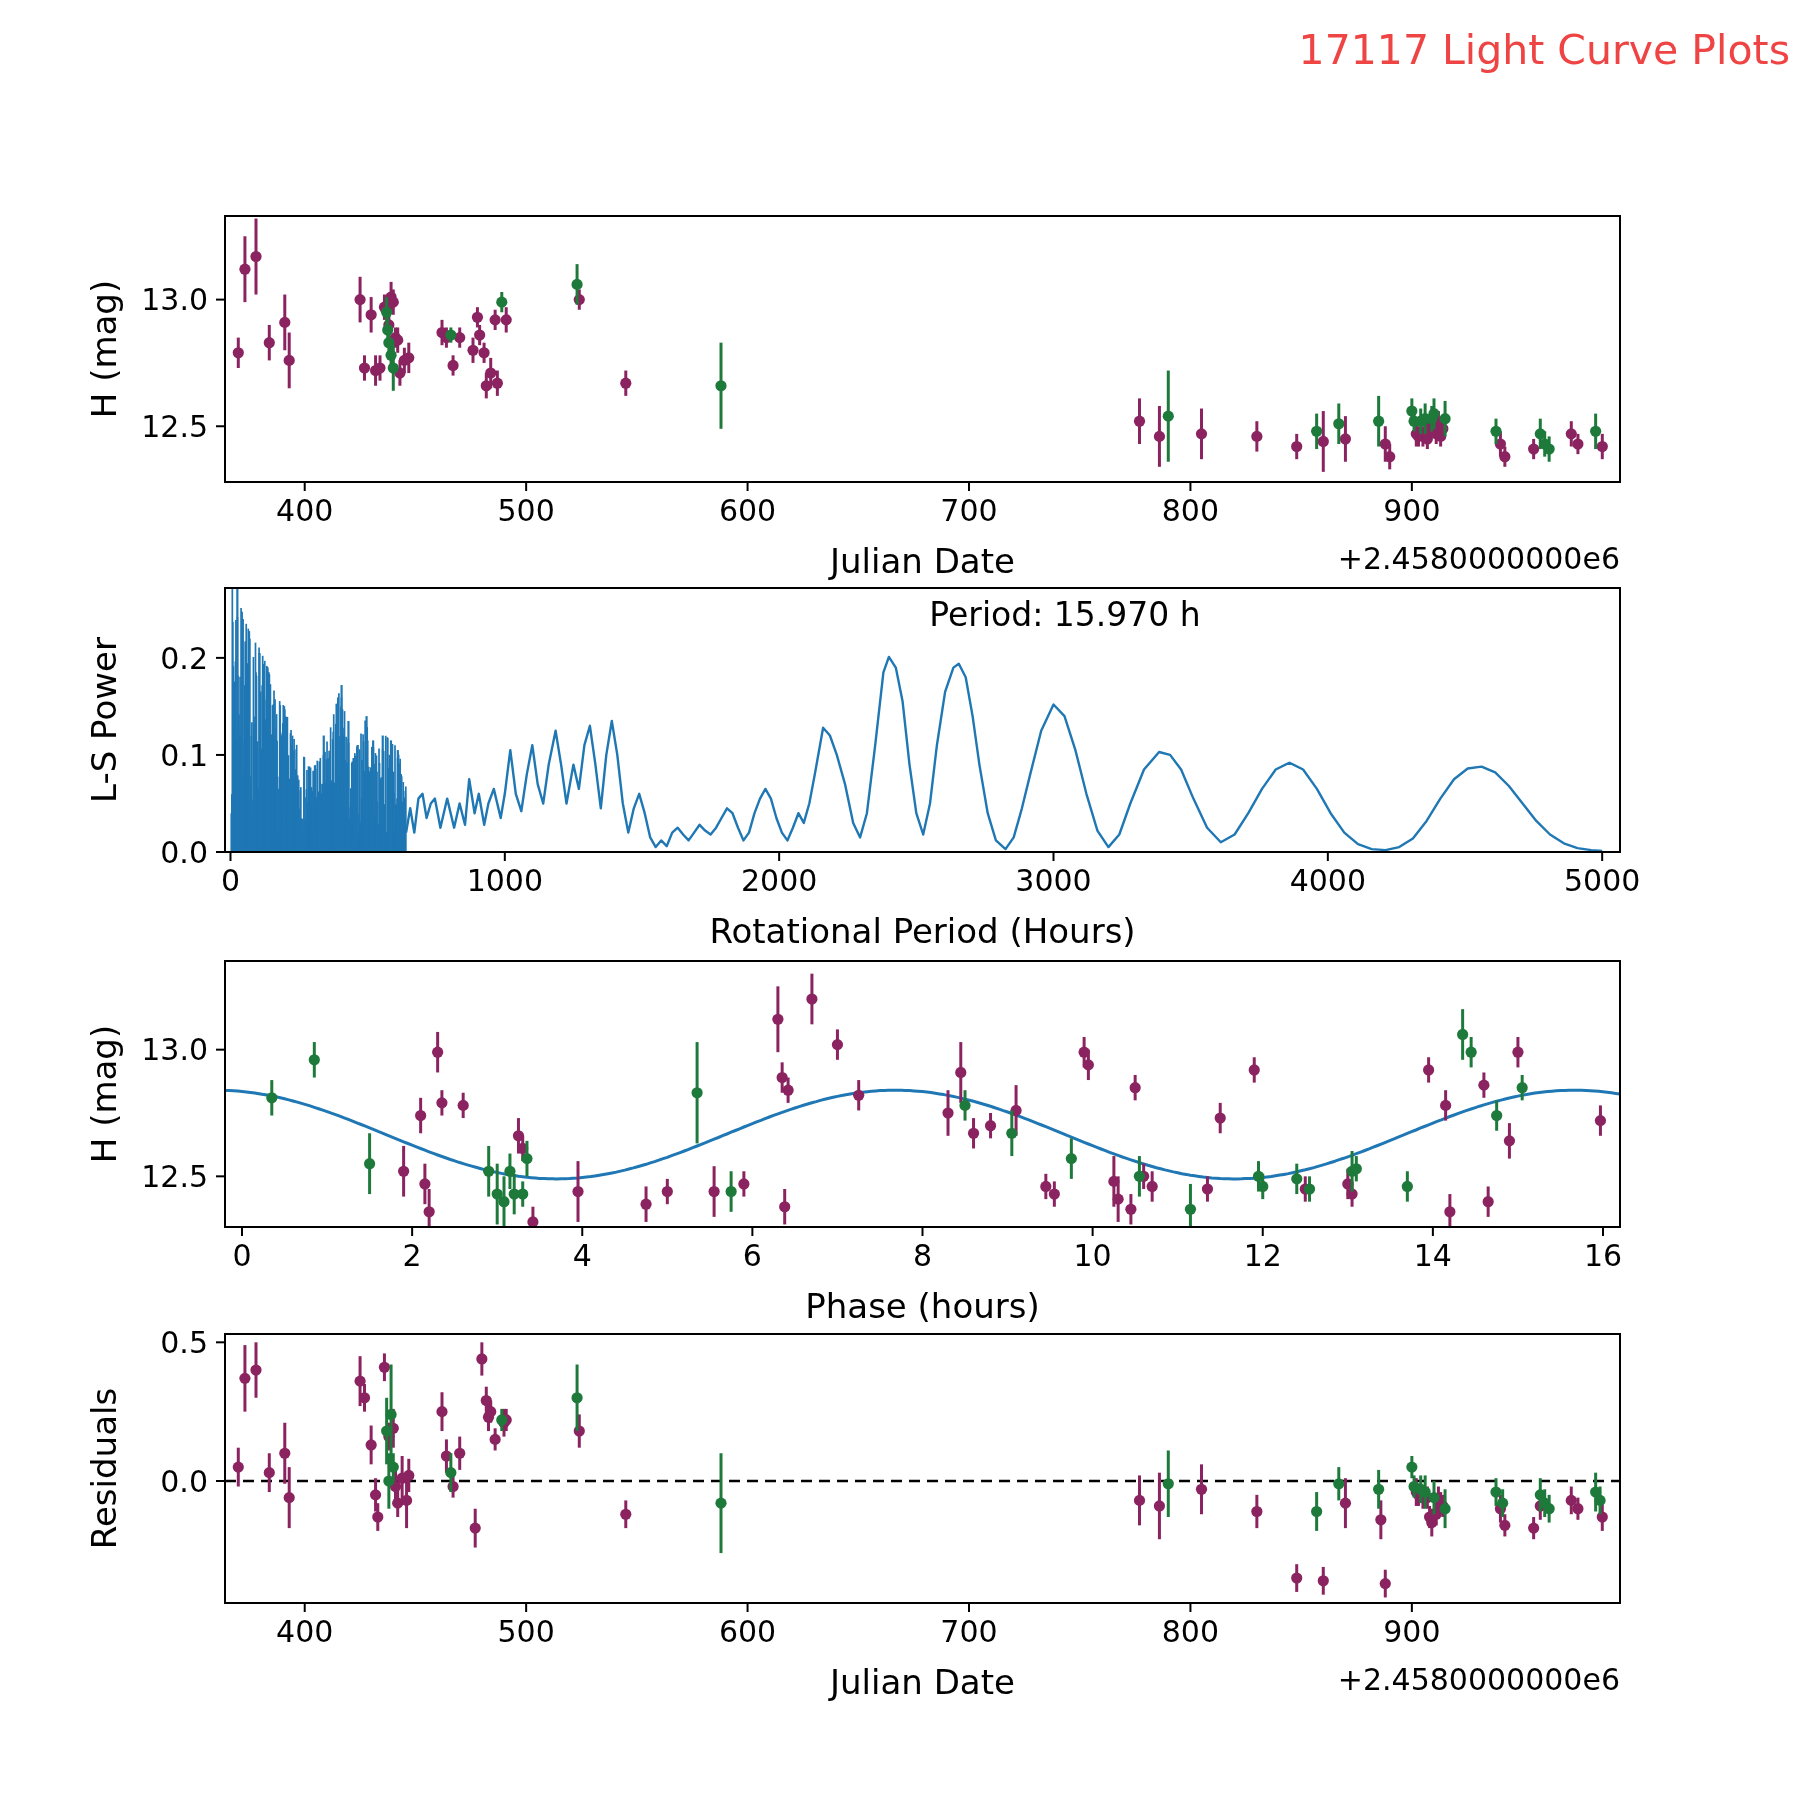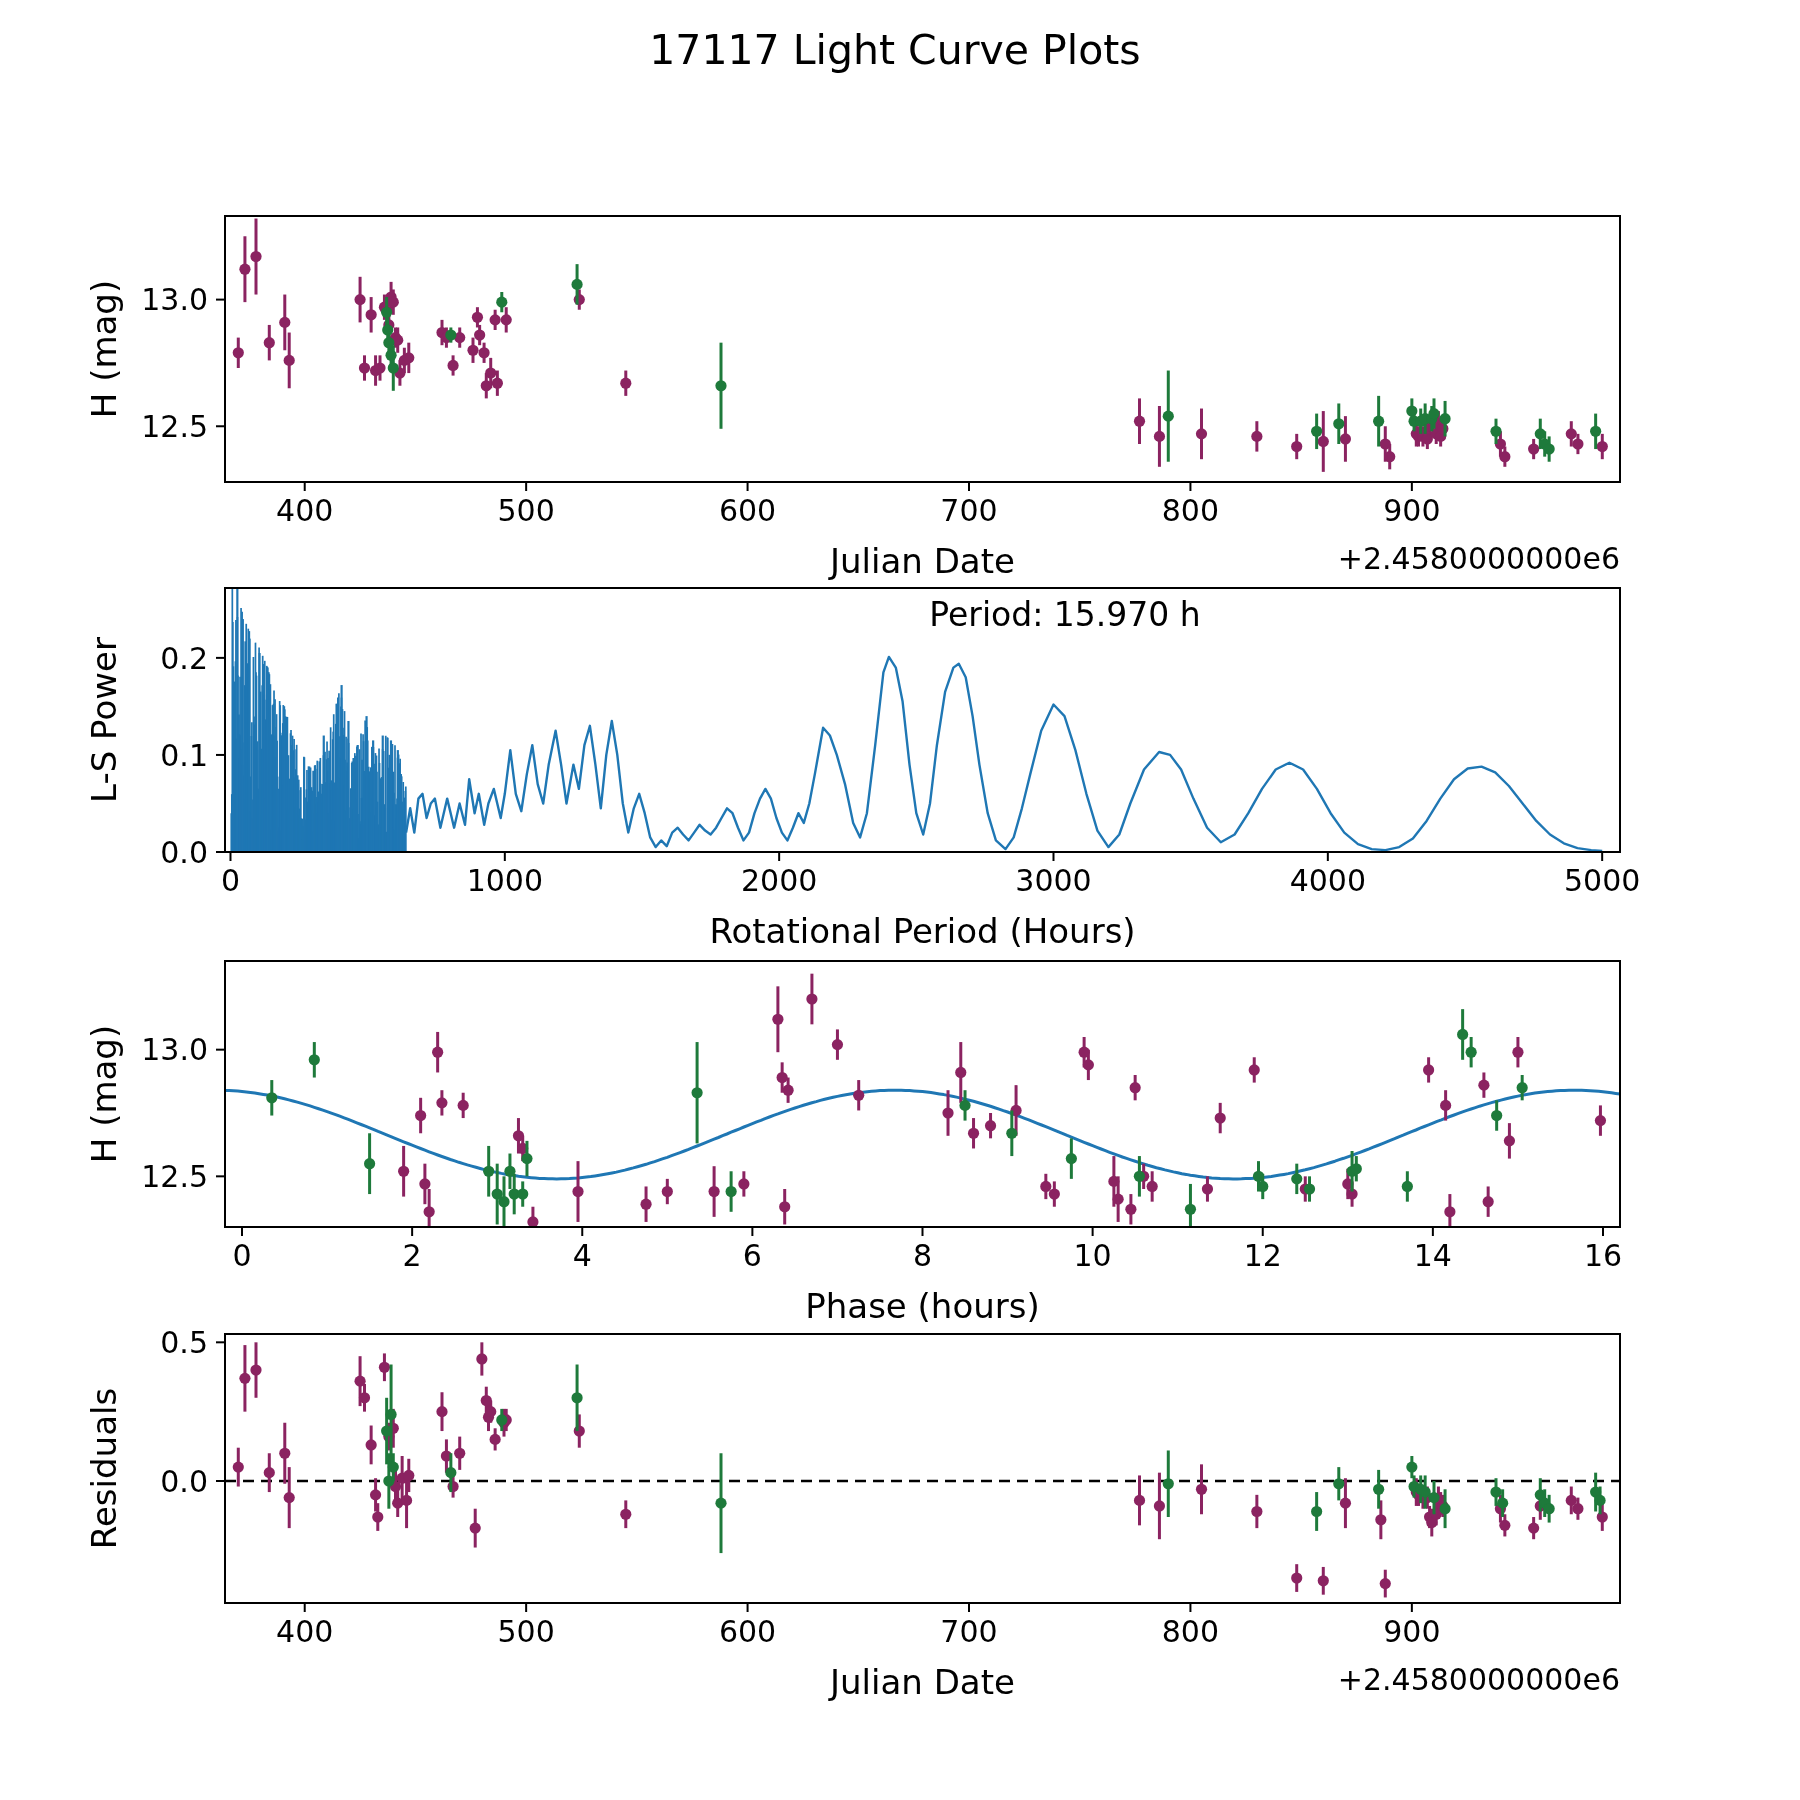--- a/index.html
+++ b/index.html
@@ -1,19 +1,19 @@
 <!DOCTYPE html>
 <html><head>
 <meta charset="utf-8">
 <style>
   html,body{margin:0;padding:0;background:#ffffff;}
   .figure{position:relative;width:1800px;height:1800px;background:#ffffff;overflow:hidden;
           font-family:"DejaVu Sans",sans-serif;}
-  .fig-title{position:absolute;left:0;top:26px;width:1790px;text-align:center;
-             font-size:41px;color:#000000;}
+  .fig-title{position:absolute;left:0;top:26px;width:1790px;text-align:right;
+             font-size:41px;color:#ef4444;}
   svg text{font-family:"DejaVu Sans",sans-serif;fill:#000;}
 </style>
 </head>
 <body>
 
 <div class="figure">
   <div class="fig-title">17117 Light Curve Plots</div>
   <svg id="plot" width="1800" height="1800" viewBox="0 0 1800 1800" xmlns="http://www.w3.org/2000/svg">
       <g>
         <defs>

